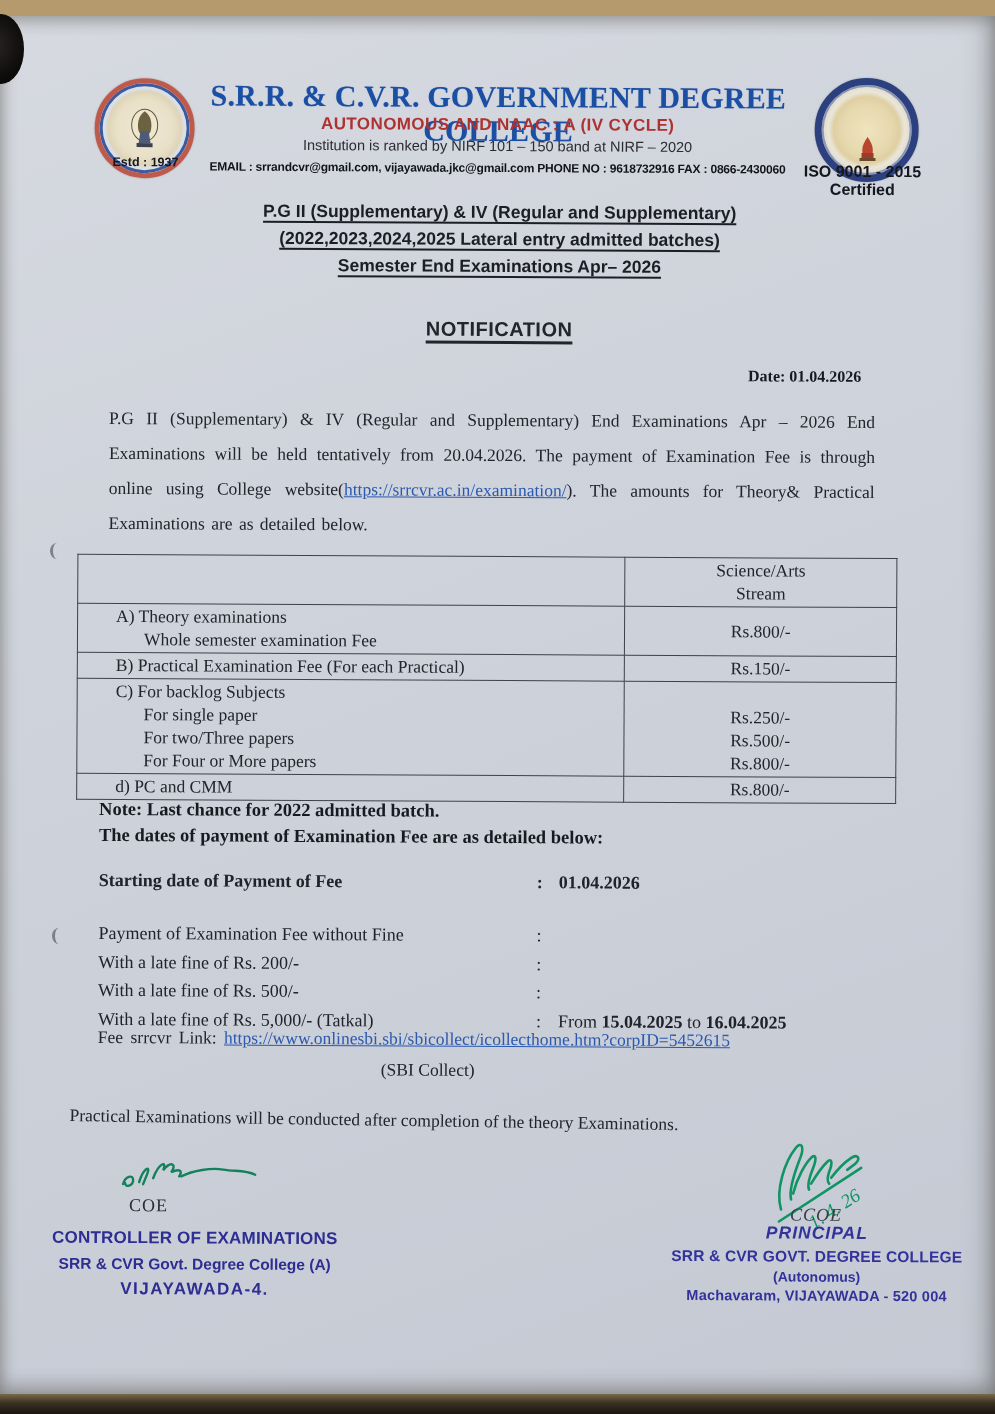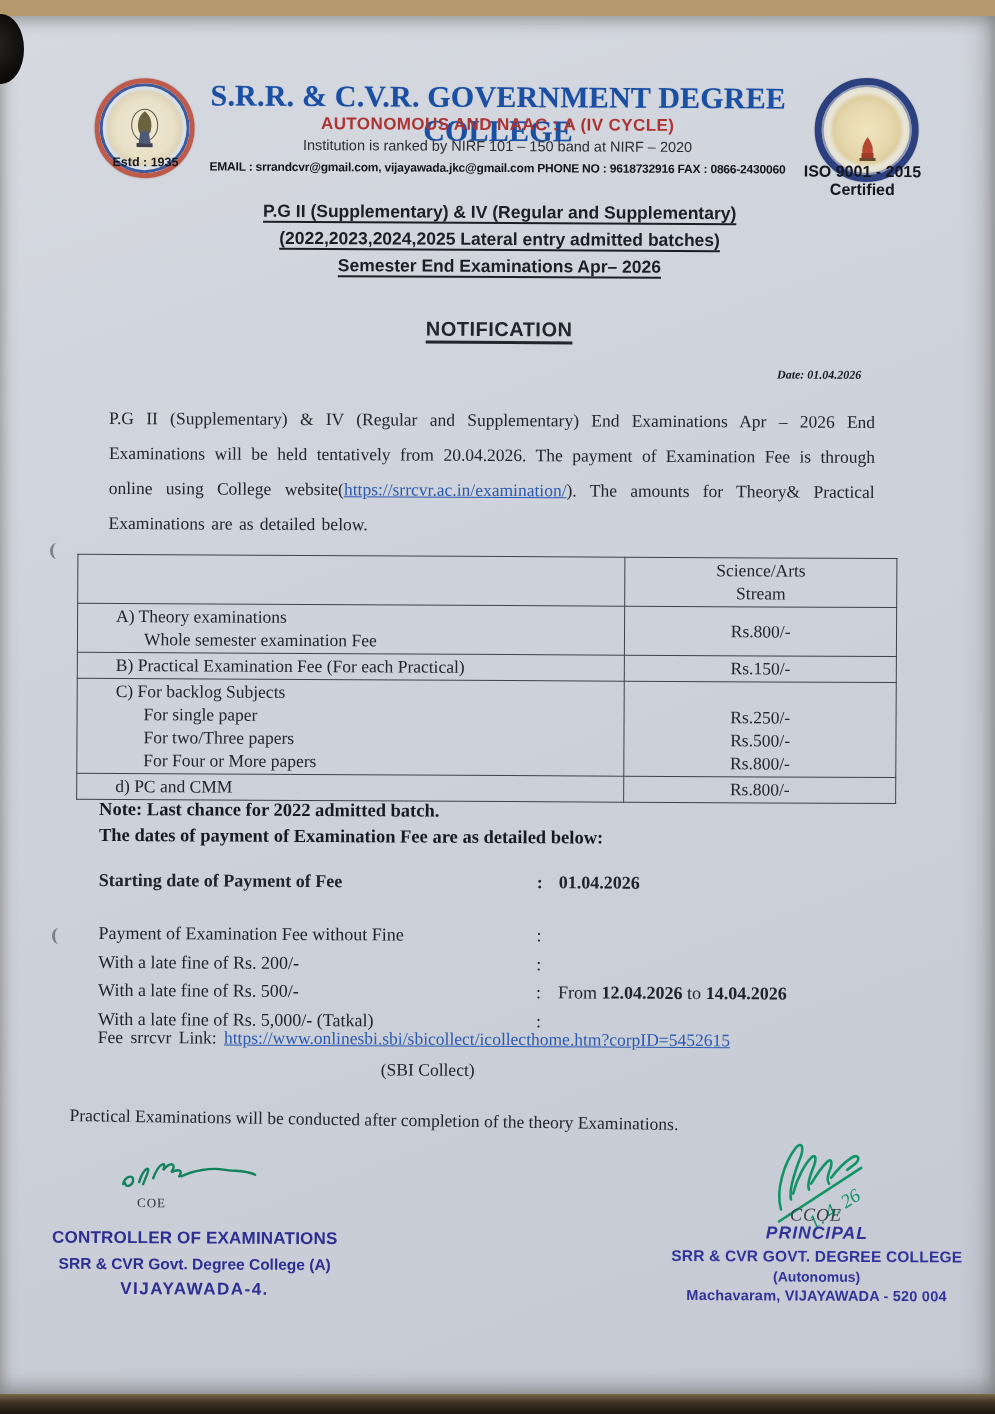--- a/index.html
+++ b/index.html
@@ -66,21 +66,21 @@
   .title-line {
     left:120px; width:755px; text-align:center;
     font-family:"Liberation Sans", sans-serif; font-size:17.5px; font-weight:bold; color:#1c1e26;
     text-decoration:underline; text-decoration-thickness:2px; text-underline-offset:4px;
   }
   #notif-heading {
     left:120px; top:318px; width:755px; text-align:center;
     font-family:"Liberation Sans", sans-serif; font-size:20px; font-weight:bold; color:#23252d;
     letter-spacing:.5px; text-decoration:underline; text-decoration-thickness:2.5px; text-underline-offset:5px;
   }
-  #date-line { top:366px; right:135px; font-size:12px; font-weight:bold; color:#171922;font-style:italic; }
+  #date-line { top:366px; right:135px; font-size:16px; font-weight:bold; color:#171922; }
 
   
   #body-para {
     left:108px; top:403px; width:766px;
     font-size:17.5px; line-height:35px; text-align:justify; color:#23242c;
     word-spacing:2px;
   }
   a.doc-link { color:#2b59b0; text-decoration:underline; cursor:pointer; }
 
   
@@ -110,21 +110,21 @@
   #pay-rows { left:100px; top:925px; width:820px; }
   #pay-rows .sched-row { position:static; height:28.5px; }
 
   #fee-link-line { left:100px; top:1029px; width:800px; font-size:17.5px; color:#23242c; word-spacing:3px; }
   #sbi-collect { left:100px; top:1060px; width:660px; text-align:center; font-size:17.5px; color:#23242c; }
 
   #closing-line { left:72px; top:1111px; width:780px; font-size:17.5px; color:#23242c; transform:rotate(.55deg); }
 
   
   #coe-sig { left:118px; top:1152px; }
-  #coe-label { left:140px; top:1197px; font-size:13px; color:#2c2e36; letter-spacing:1px; }
+  #coe-label { left:132px; top:1197px; font-size:18px; color:#2c2e36; letter-spacing:1px; }
   #coe-block { left:48px; top:1230px; width:300px; text-align:center; color:#2d2d92;
     font-family:"Liberation Sans", sans-serif; font-weight:bold; }
   #coe-block .l1 { font-size:17px; letter-spacing:.2px; }
   #coe-block .l2 { font-size:15.5px; margin-top:7px; }
   #coe-block .l3 { font-size:17px; letter-spacing:1.5px; margin-top:6px; }
 
   #principal-sig { left:762px; top:1130px; }
   #ccoe-label { left:793px; top:1203px; font-size:18px; color:#3a3c44; letter-spacing:1px;font-style:italic; }
   #principal-block { left:660px; top:1221px; width:320px; text-align:center; color:#32329a;
     font-family:"Liberation Sans", sans-serif; font-weight:bold; }
@@ -145,21 +145,21 @@
   <div class="content">
 
     <div class="abs seal" id="left-seal">
       <svg class="emblem" viewBox="0 0 34 48">
         <ellipse cx="17" cy="20" rx="13" ry="16" fill="#efe6cc" stroke="#5a5648" stroke-width="1"></ellipse>
         <path d="M17 6 C11 10 9 18 11 26 C13 32 21 32 23 26 C25 18 23 10 17 6 Z" fill="#6b6242"></path>
         <path d="M13 26 L21 26 L23 38 L11 38 Z" fill="#4e5a78"></path>
         <rect x="9" y="38" width="16" height="4" fill="#3c4050"></rect>
       </svg>
     </div>
-    <div class="abs" id="estd">Estd : 1935</div>
+    <div class="abs" id="estd">Estd : 1937</div>
 
     <div class="abs seal" id="right-seal">
       <svg class="emblem" viewBox="0 0 20 30">
         <path d="M10 0 C6 6 4 10 5 16 L15 16 C16 10 14 6 10 0 Z" fill="#b8452e"></path>
         <rect x="4" y="16" width="12" height="5" fill="#a03a28"></rect>
         <rect x="2" y="21" width="16" height="3" fill="#6b4a32"></rect>
       </svg>
     </div>
     <div class="abs" id="iso-caption">ISO 9001 - 2015 Certified</div>
 
@@ -242,25 +242,25 @@
         <span class="sched-label">Payment of Examination Fee without Fine</span>
         <span class="sched-colon" style="font-weight:normal">:</span>
       </div>
       <div class="sched-row">
         <span class="sched-label">With a late fine of Rs. 200/-</span>
         <span class="sched-colon" style="font-weight:normal">:</span>
       </div>
       <div class="sched-row">
         <span class="sched-label">With a late fine of Rs. 500/-</span>
         <span class="sched-colon" style="font-weight:normal">:</span>
-        <span class="sched-val"><span>From</span>&nbsp;<span class="dt">12.04.2026</span>&nbsp;<span>to</span>&nbsp;<span class="dt">14.04.2026</span></span>
       </div>
       <div class="sched-row">
         <span class="sched-label">With a late fine of Rs. 5,000/- (Tatkal)</span>
         <span class="sched-colon" style="font-weight:normal">:</span>
+        <span class="sched-val"><span>From</span>&nbsp;<span class="dt">15.04.2025</span>&nbsp;<span>to</span>&nbsp;<span class="dt">16.04.2025</span></span>
       </div>
     </div>
 
     <div class="abs" id="fee-link-line"><span>Fee srrcvr Link:</span> <a class="doc-link">https://www.onlinesbi.sbi/sbicollect/icollecthome.htm?corpID=5452615</a></div>
     <div class="abs" id="sbi-collect">(SBI Collect)</div>
 
     <div class="abs" id="closing-line">Practical Examinations will be conducted after completion of the theory Examinations.</div>
 
     <svg class="abs" id="coe-sig" width="150" height="52" viewBox="0 0 150 52">
       <g fill="none" stroke="#12815c" stroke-width="2.4" stroke-linecap="round">

